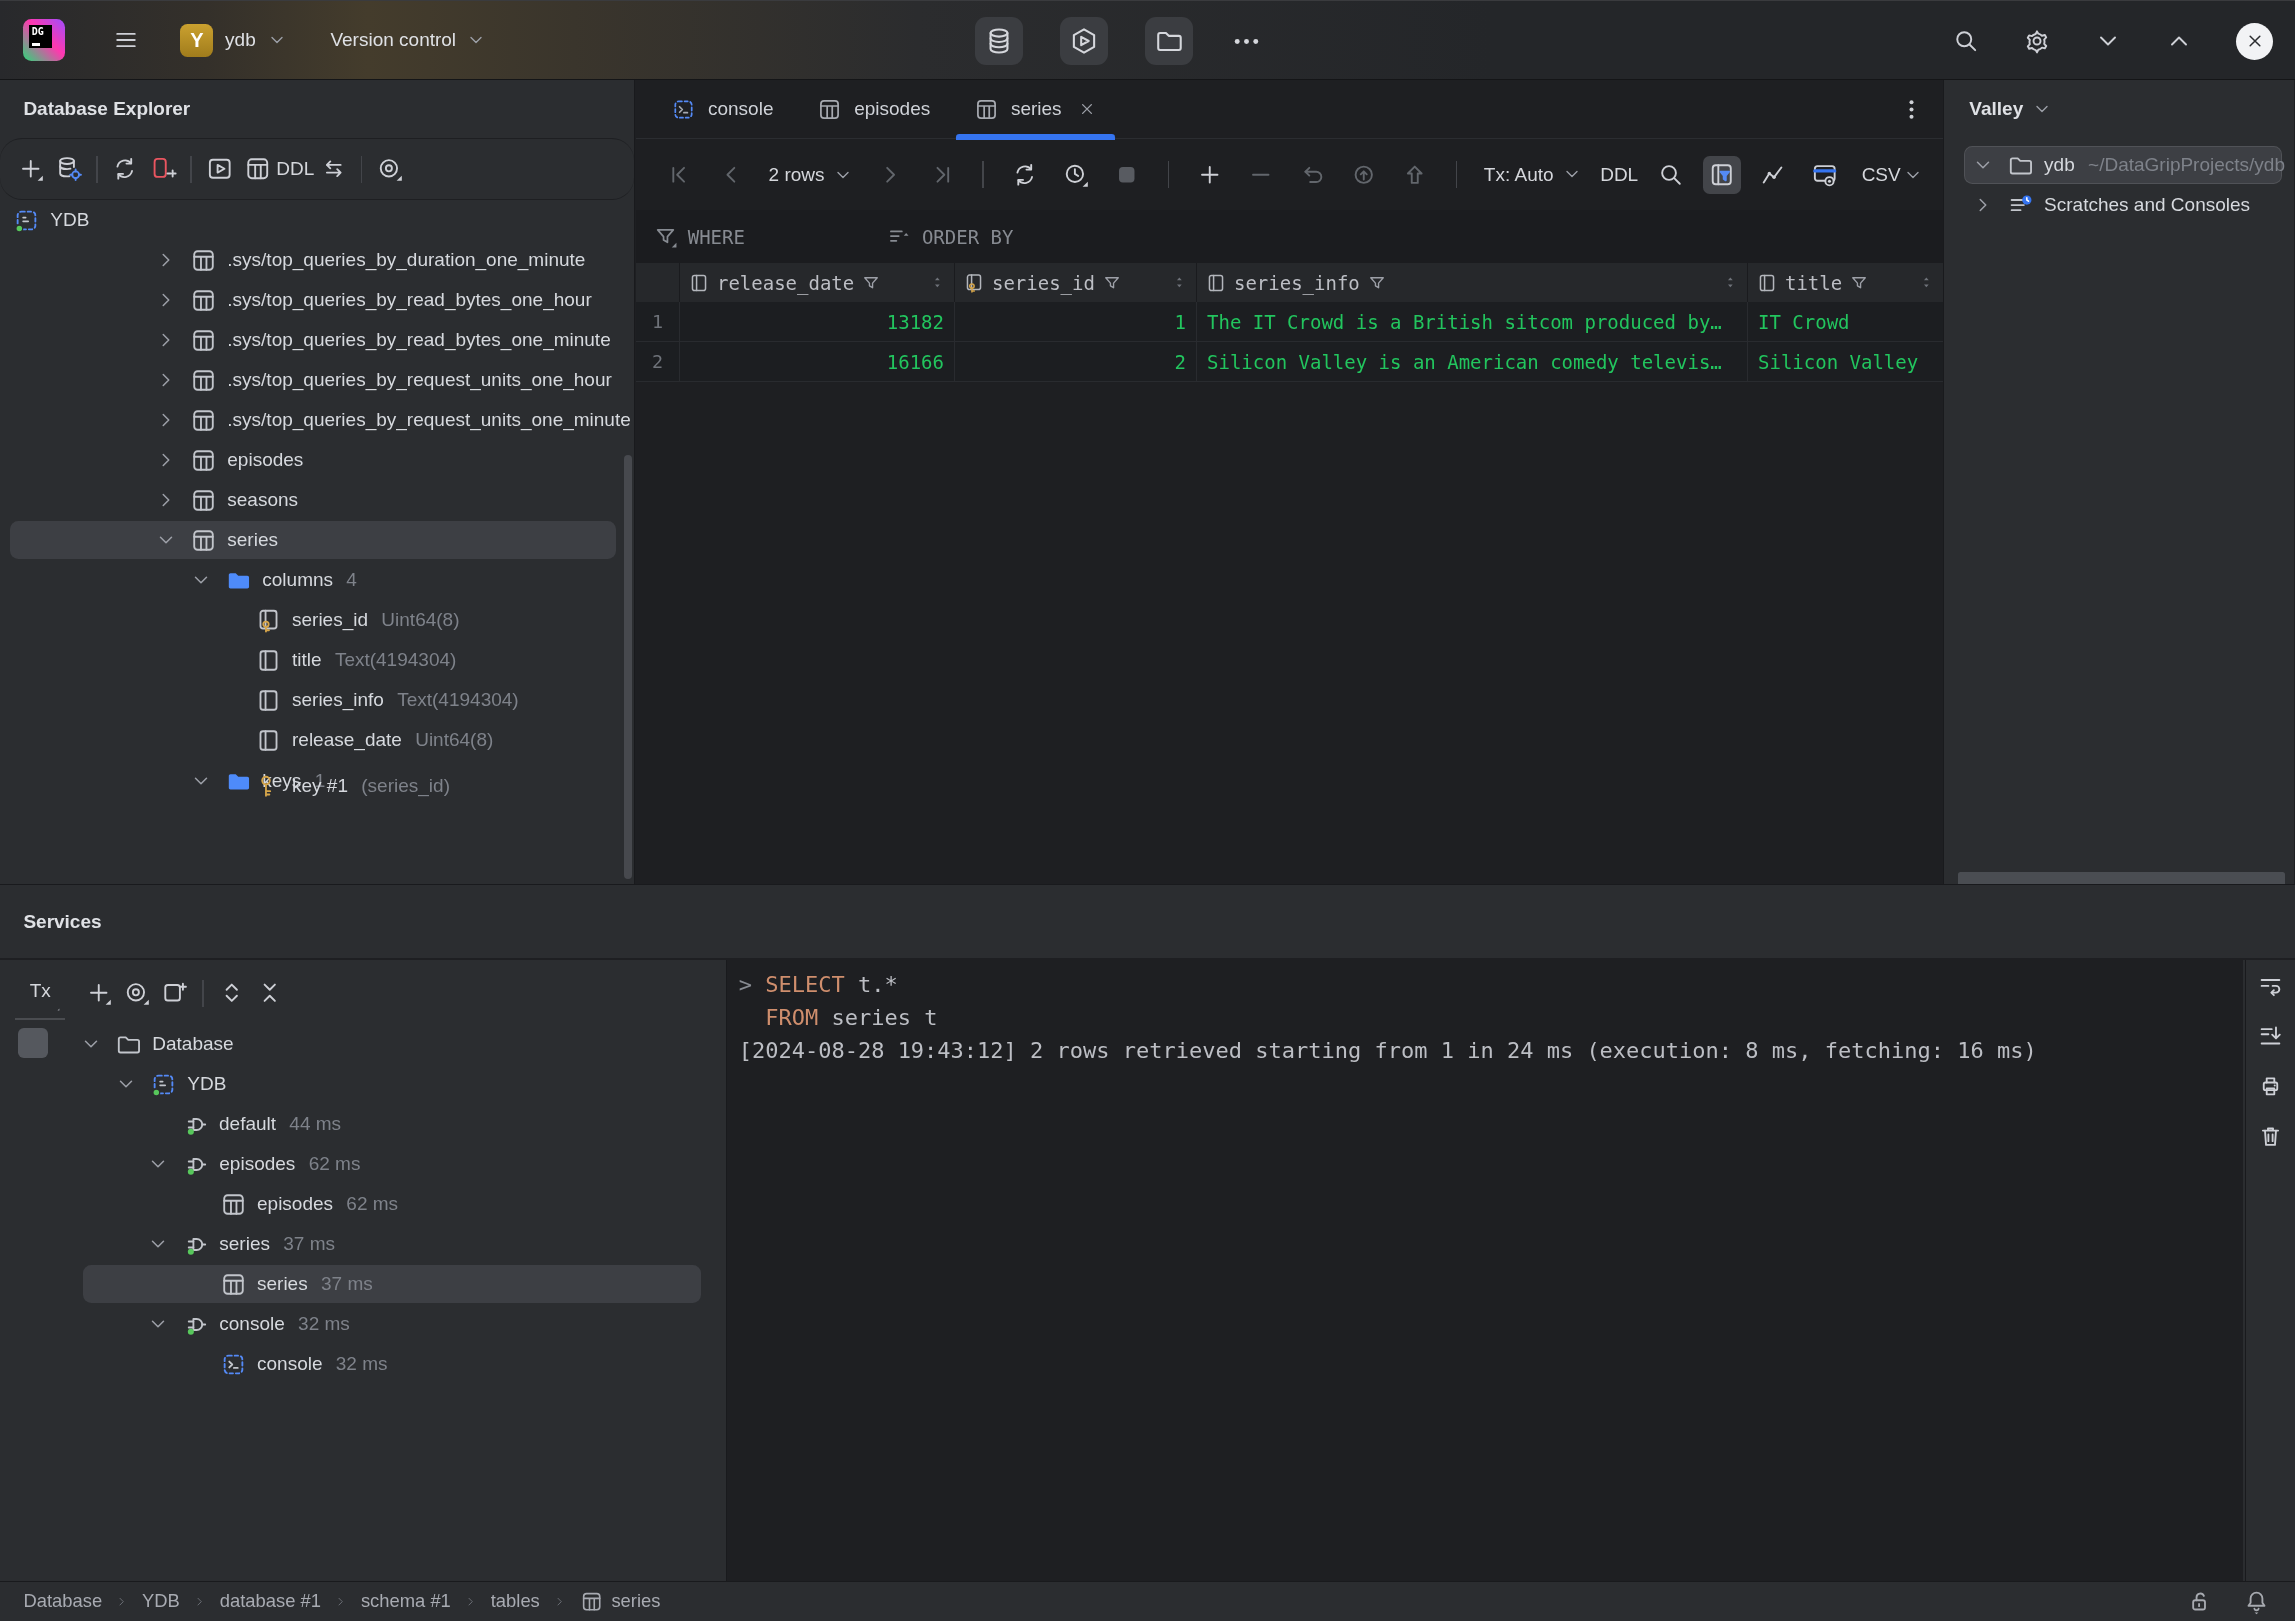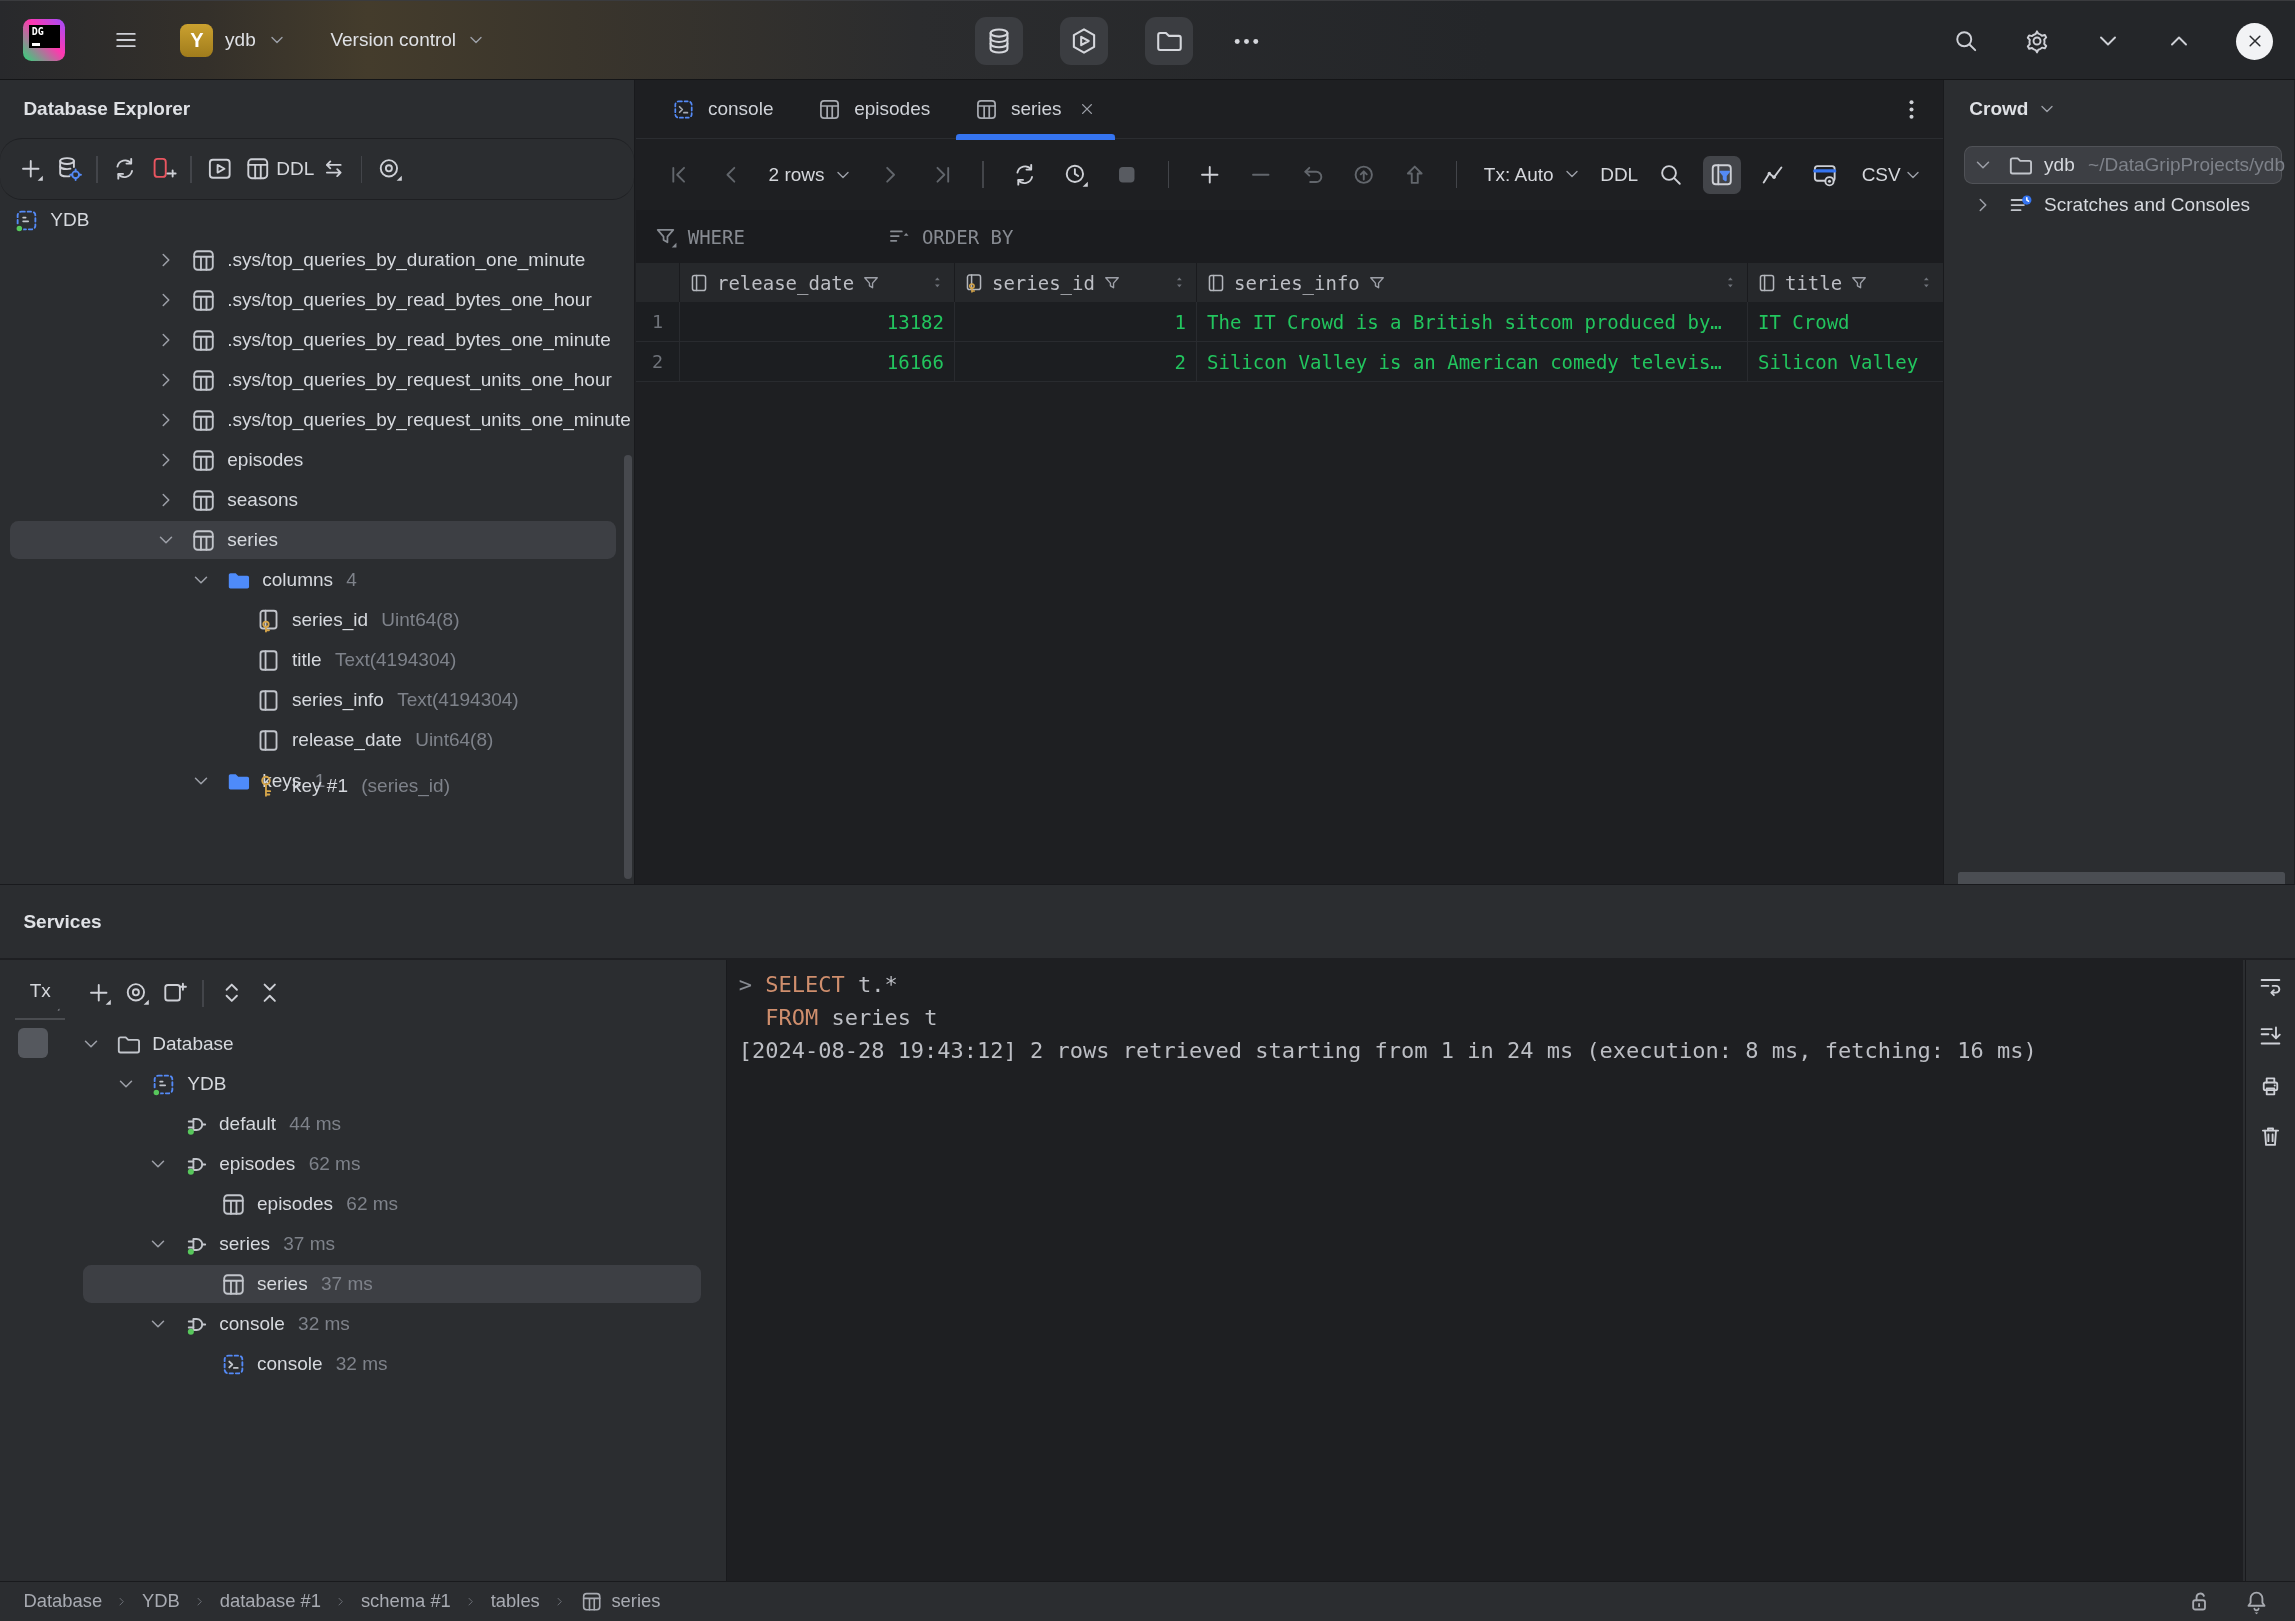--- a/index.html
+++ b/index.html
@@ -9,21 +9,21 @@
   .ic{display:inline-flex;flex:none;}
   .ic svg{display:block;width:100%;height:100%;}
   .mono{font-family:"DejaVu Sans Mono",monospace;}
 
   
   #titlebar{left:0;top:0;width:2295px;height:80px;
     background:linear-gradient(90deg,#28292C 0%,#34302A 9%,#443C2C 16%,#3A352C 25%,#2B2C2E 40%,#242629 65%,#242629 100%);
     border-top:1.7px solid #3A3B3E;border-bottom:1.7px solid #141517;display:flex;align-items:center;box-sizing:border-box;}
   #dg-logo{width:42px;height:42px;border-radius:8.3px;margin-left:23.4px;
     background:linear-gradient(45deg,#2BD877 0%,#FF38AF 55%,#9E4DFF 100%);position:relative;flex:none;}
-  #dg-logo .inner{position:absolute;left:5.8px;top:5.8px;width:31px;height:23.4px;background:#000;
+  #dg-logo .inner{position:absolute;left:5.8px;top:5.8px;width:23px;height:23.4px;background:#000;
     font-family:"DejaVu Sans Mono",monospace;font-size:10px;font-weight:bold;color:#fff;line-height:11.7px;padding:1.7px 0 0 2.5px;box-sizing:border-box;}
   #dg-logo .dash{position:absolute;left:8.3px;top:24px;width:8.3px;height:2.5px;background:#fff;}
   .tb-ic{width:28px;height:28px;color:#CED0D6;}
   #avatar{width:33px;height:33px;border-radius:7.5px;background:linear-gradient(#CBA12F,#A07C1C);
     display:flex;align-items:center;justify-content:center;font-weight:bold;font-size:20px;color:#FFF;flex:none;}
   .tb-label{font-size:19px;color:#DFE1E5;}
   .tb-chev{width:20px;height:20px;color:#9DA0A8;}
   .tb-btn{width:48px;height:48px;border-radius:11px;background:#3B3D41;display:flex;align-items:center;justify-content:center;color:#D5D7DC;}
   #tb-center{position:absolute;left:975px;top:16px;display:flex;align-items:center;gap:37px;}
   #tb-right{position:absolute;right:22px;top:0;height:80px;display:flex;align-items:center;gap:43px;}
@@ -876,21 +876,21 @@
           <div class="gcell num" style="left: 44px; width: 275px;">16166</div>
           <div class="gcell num" style="left: 319px; width: 242px;">2</div>
           <div class="gcell " style="left: 561px; width: 551px;">Silicon Valley is an American comedy televis…</div>
           <div class="gcell " style="left: 1112px; width: 196px;">Silicon Valley</div>
         </div>
       </div>
   </section>
 
   <section id="files" class="abs">
     <div id="files-header">
-      <span class="panel-title">Crowd</span>
+      <span class="panel-title">Valley</span>
       <span class="ic tb-chev">
           <svg viewBox="0 0 32 32" fill="none" stroke="currentColor" stroke-width="2.2" stroke-linecap="round" stroke-linejoin="round">
             <polyline points="8 12 16 20 24 12"></polyline>
           </svg>
         </span>
     </div>
     <div id="files-tree" class="tree">
         <div class="trow sel" style="top: 0px; padding-left: 27.5px;">
           <span class="ic chev">
             <svg viewBox="0 0 32 32" fill="none" stroke="currentColor" stroke-width="2.2" stroke-linecap="round" stroke-linejoin="round">

